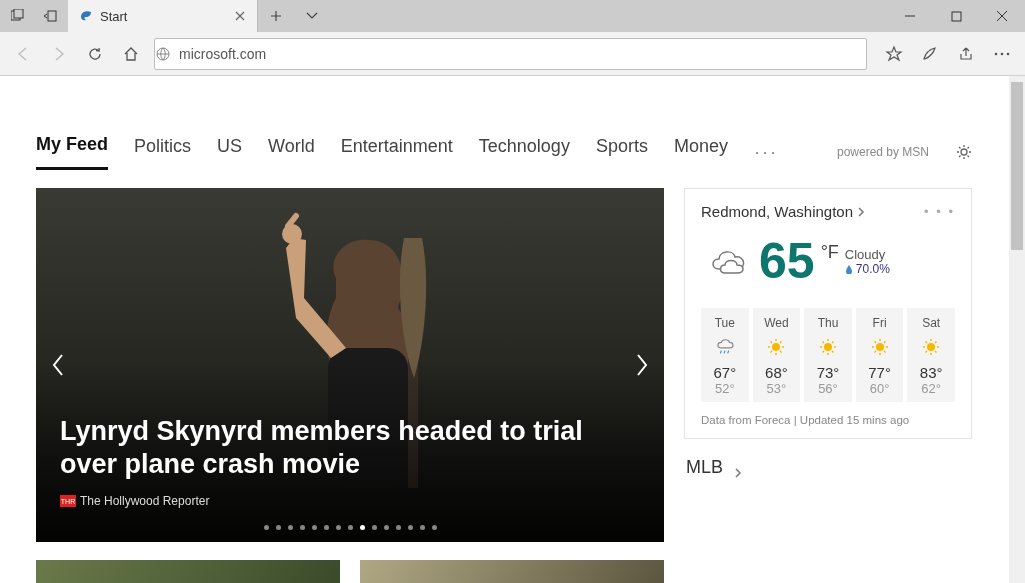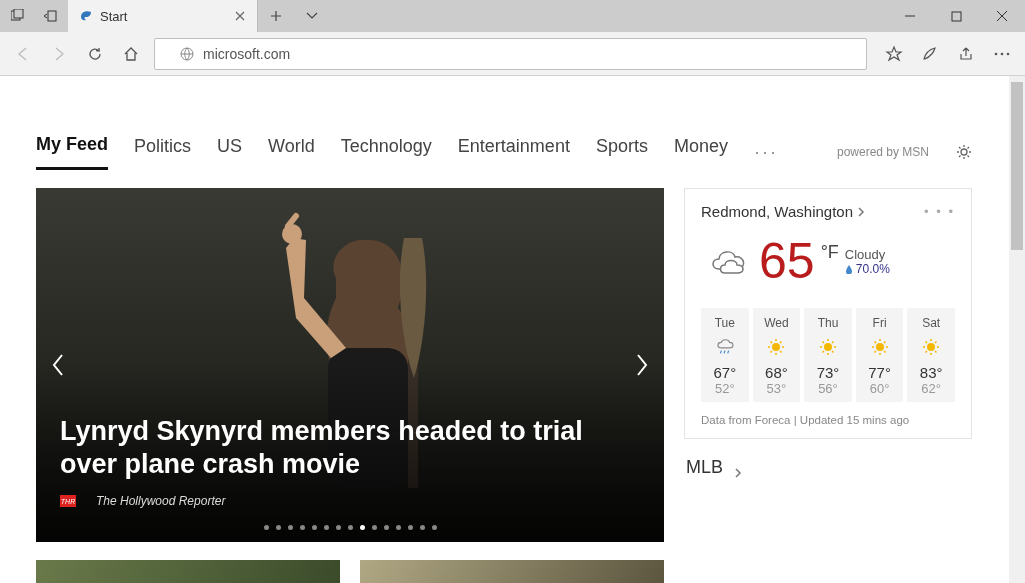--- a/index.html
+++ b/index.html
@@ -10,52 +10,52 @@
 .tab { background:#f2f2f2; display:flex; align-items:center; gap:6px; padding:0 10px; min-width:190px; border-right:1px solid #bbb; }
 .tab .edge { width:16px; height:16px; display:flex; align-items:center; justify-content:center; }
 .tab .title { flex:1; font-size:13px; }
 .tab .close { width:14px; height:14px; display:flex; align-items:center; justify-content:center; color:#555; }
 .newtab,.tabmenu { width:36px; display:flex; align-items:center; justify-content:center; color:#444;}
 .winbtns { margin-left:auto; display:flex; }
 .winbtn { width:46px; display:flex; align-items:center; justify-content:center; color:#333; }
 .toolbar { height:44px; background:#f2f2f2; display:flex; align-items:center; padding:0 6px; gap:2px; border-bottom:1px solid #d0d0d0; }
 .tbtn { width:34px; height:34px; display:flex; align-items:center; justify-content:center; color:#666; }
 .tbtn.dis { color:#bbb; }
-.addr { flex:1; height:32px; background:#fff; border:1px solid #bfbfbf; border-radius:2px; display:flex; align-items:center; padding:0 24px; gap:8px; margin:0 8px 0 4px; }
+.addr { flex:1; height:32px; background:#fff; border:1px solid #bfbfbf; border-radius:2px; display:flex; align-items:center; padding:0 0; gap:8px; margin:0 8px 0 4px; }
 .addr input { border:none; outline:none; flex:1; font-size:14px; color:#555; background:transparent; }
 .viewport { position:relative; height:507px; background:#fff; overflow:hidden; }
 .content { width:1009px; height:100%; overflow:hidden; padding:58px 36px 0 36px; }
 .scrollbar { position:absolute; right:0; top:0; width:16px; height:100%; background:#f0f0f0; }
 .thumb { position:absolute; right:2px; top:6px; width:12px; height:168px; background:#c2c2c2; }
 .nav { display:flex; align-items:center; gap:26px; border-bottom:0; margin-bottom:18px; }
 .nav .tabl { font-size:18px; color:#444; padding-bottom:12px; cursor:pointer; white-space:nowrap;}
 .nav .tabl.active { color:#111; font-weight:600; border-bottom:3px solid #111; }
 .nav .ell { color:#888; font-size:18px; letter-spacing:2px; }
 .nav .spacer { flex:1; }
 .nav .powered { color:#888; font-size:12px; }
 .main { display:flex; gap:20px; }
 .hero { position:relative; width:628px; height:354px; background:#2b2b28; color:#fff; overflow:hidden; }
 .hero .image { position:absolute; inset:0; background:linear-gradient(180deg,#3a3a34 0%, #272722 50%, #121210 100%); }
 .hero .figure { position:absolute; left:200px; top:10px; width:260px; height:290px; }
 .hero .grad { position:absolute; left:0; right:0; bottom:0; height:180px; background:linear-gradient(180deg,rgba(0,0,0,0),rgba(0,0,0,0.8)); }
 .hero .arrow { position:absolute; top:50%; transform:translateY(-50%); width:20px; height:30px; color:#fff; display:flex; align-items:center; justify-content:center; }
 .hero .arrow.left { left:12px; } .hero .arrow.right { right:12px; }
 .hero .headline { position:absolute; left:24px; right:24px; bottom:62px; font-size:27px; font-weight:700; line-height:1.2; }
-.hero .src { position:absolute; left:24px; bottom:34px; display:flex; align-items:center; gap:20px; font-size:12px; color:#ddd;font-style:italic; }
+.hero .src { position:absolute; left:24px; bottom:34px; display:flex; align-items:center; gap:4px; font-size:12px; color:#ddd; }
 .hero .src .logo { width:16px; height:12px; background:#d22; font-size:7px; color:#fff; display:flex; align-items:center; justify-content:center; }
 .hero .dots { position:absolute; left:0; right:0; bottom:12px; display:flex; justify-content:center; gap:7px; }
 .hero .dot { width:5px; height:5px; border-radius:50%; background:#888; }
 .hero .dot.active { background:#fff; }
 .side { width:288px; }
 .weather { border:1px solid #e3e3e3; padding:14px 16px 12px; }
 .weather .loc { display:flex; align-items:center; justify-content:space-between; margin-bottom:12px; }
 .weather .loc .name { font-size:15px; color:#333; display:flex; align-items:center; gap:4px;}
 .weather .loc .more { color:#aaa; letter-spacing:2px; }
 .weather .now { display:flex; align-items:center; gap:6px; margin-bottom:18px; padding-left:6px;}
-.weather .now .big { font-size:50px; font-weight:400; color:#b91c1c;text-align:center; }
+.weather .now .big { font-size:50px; font-weight:700; color:#0f766e;text-align:center; }
 .weather .now .deg { font-size:18px; color:#444; margin-top:-18px;}
 .weather .now .cond { font-size:13px; color:#555; }
 .weather .now .cond .hum { color:#338; font-size:12px; display:flex; align-items:center; gap:3px;}
 .forecast { display:flex; gap:4px; margin-bottom:12px; }
 .day { flex:1; background:#f4f4f4; text-align:center; padding:8px 0 6px; }
 .day .dn { font-size:12px; color:#555; margin-bottom:6px;}
 .day .ic { height:22px; display:flex; align-items:center; justify-content:center; margin-bottom:6px;}
 .day .hi { font-size:15px; color:#333; }
 .day .lo { font-size:13px; color:#999; }
 .weather .meta { font-size:11.5px; color:#888; }
@@ -182,22 +182,22 @@
     </div>
 </div>
 
 <div class="viewport">
 <div class="content">
   <div class="nav">
     <span class="tabl active">My Feed</span>
     <span class="tabl">Politics</span>
     <span class="tabl">US</span>
     <span class="tabl">World</span>
+    <span class="tabl">Entertainment</span>
     <span class="tabl">Technology</span>
-    <span class="tabl">Entertainment</span>
     <span class="tabl">Sports</span>
     <span class="tabl">Money</span>
     <span class="ell">···</span>
     <span class="spacer"></span>
     <span class="powered">powered by MSN</span>
     <span>
           <svg width="18" height="18" viewBox="0 0 18 18">
             <circle cx="9" cy="9" r="3" fill="none" stroke="#666" stroke-width="1.3"></circle>
             <path d="M9 2 V4 M9 14 V16 M2 9 H4 M14 9 H16 M4 4 L5.5 5.5 M12.5 12.5 L14 14 M4 14 L5.5 12.5 M12.5 5.5 L14 4" stroke="#666" stroke-width="1.3"></path>
           </svg>

